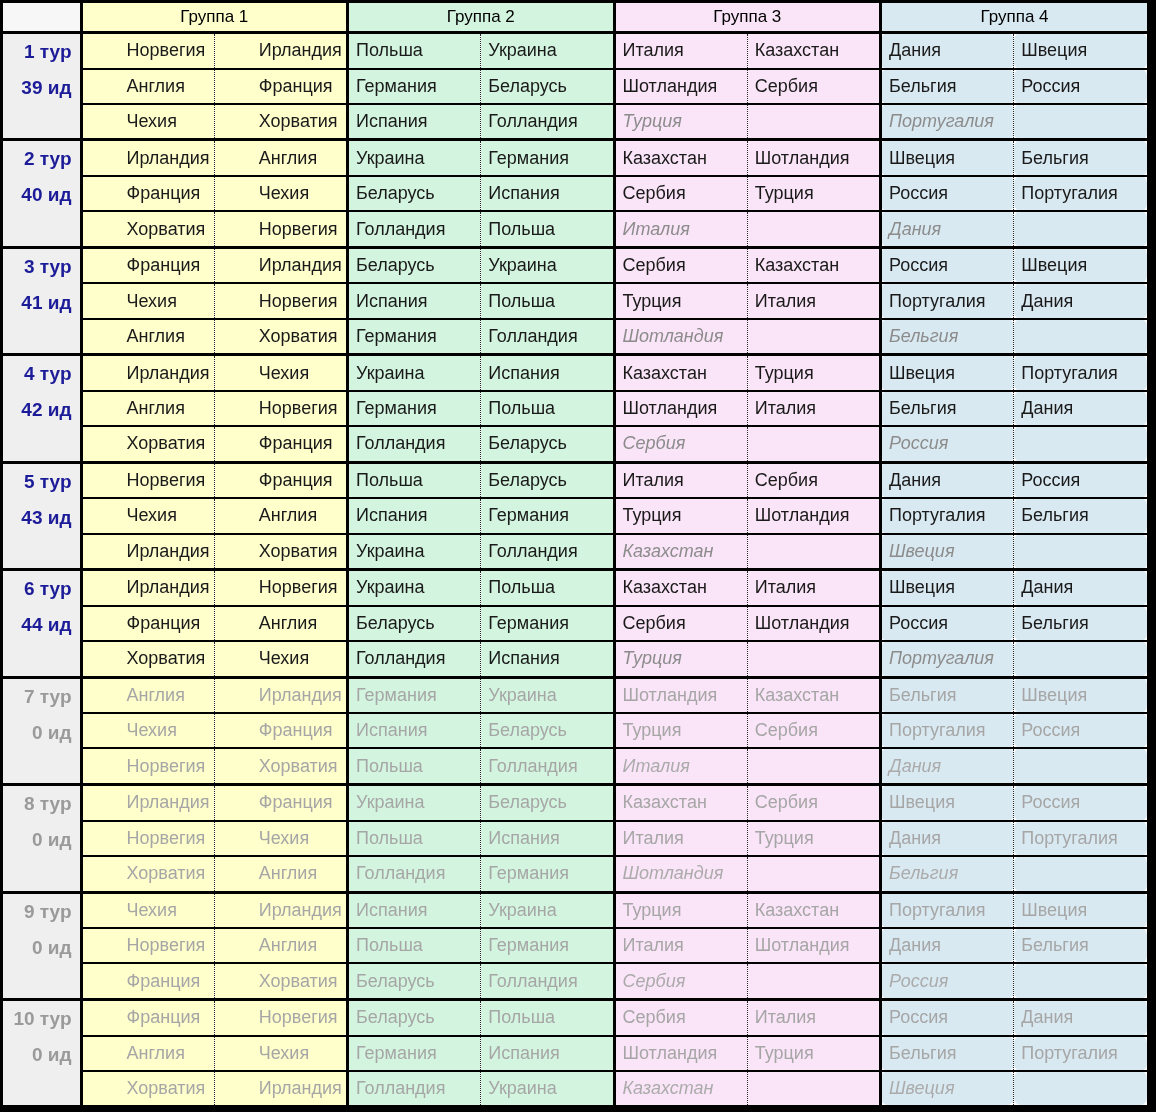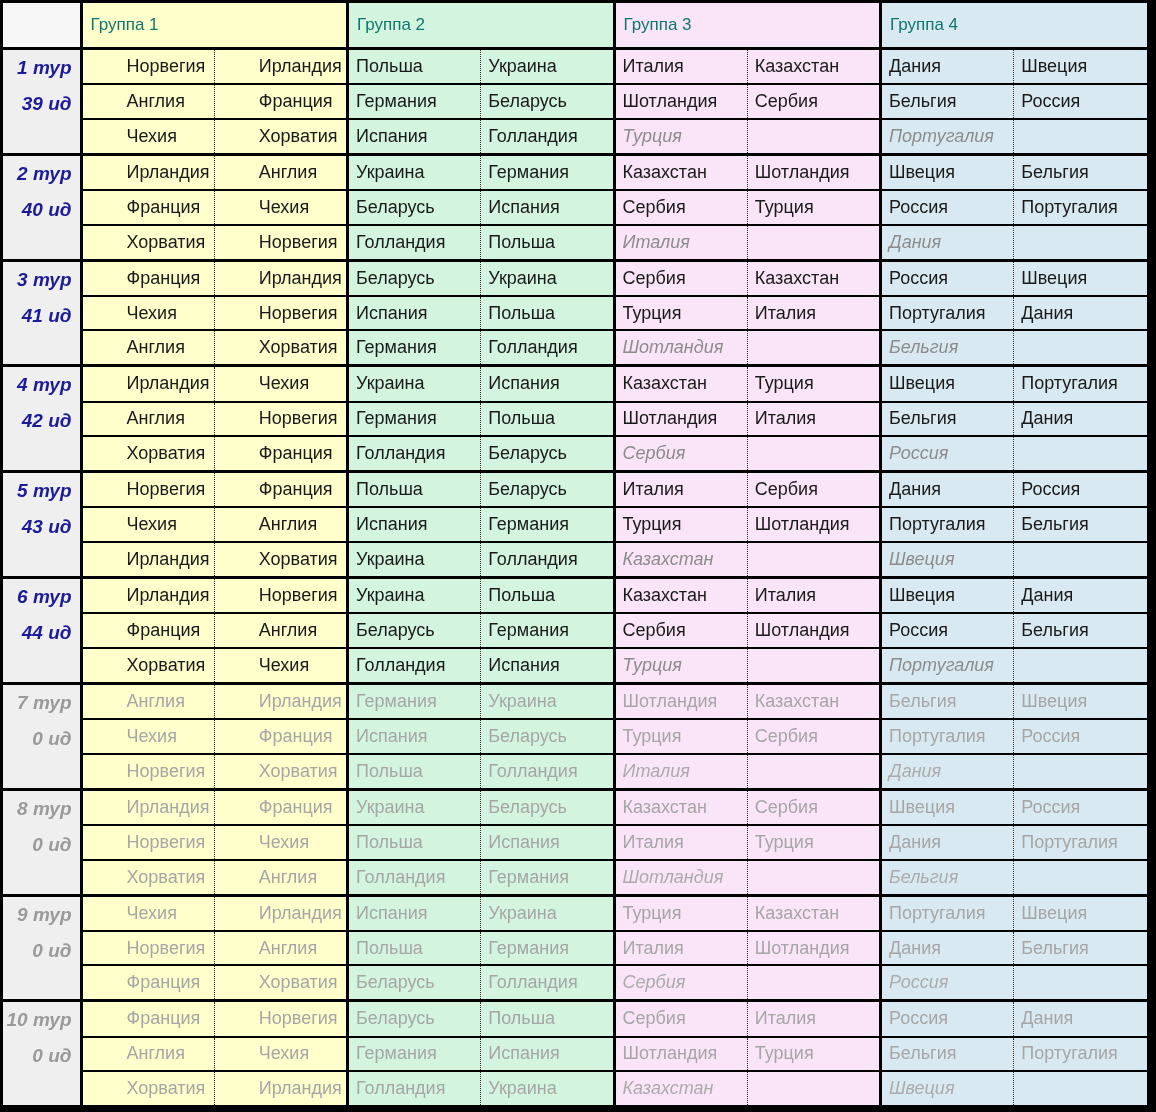--- a/index.html
+++ b/index.html
@@ -9,45 +9,44 @@
     border-right-width:9px;border-bottom-width:7px;
     background:#fff;overflow:hidden;
   }
   table{
     width:100%;height:100%;
     border-collapse:collapse;table-layout:fixed;
     font-family:"Liberation Sans",sans-serif;
   }
   col.c-label{width:78px;}
   th{
-    height:28px;font-size:17px;font-weight:400;color:#0f766e;
-    border-bottom:3px solid var(--border,#000);text-align:left;
-    padding:8px;overflow:hidden;white-space:nowrap;
+    height:28px;font-size:17px;font-weight:400;color:#000000;
+    border-bottom:3px solid var(--border,#000);text-align:center;
+    padding:0;overflow:hidden;white-space:nowrap;
   }
   th.corner{background:var(--corner-bg,#f7f7f7);}
   th.group{border-left:3px solid var(--border,#000);}
   td{
     font-size:18px;color:var(--team-active,#1a1a1a);
     padding:0 4px 0 7px;overflow:hidden;white-space:nowrap;
     border-top:2px solid var(--border,#000);
   }
   td.g1{background:var(--g1,#FFFFCC);padding-left:44px;}
   td.g2{background:var(--g2,#D3F5DF);}
   td.g3{background:var(--g3,#FAE4F7);}
-  td.g4{background:var(--g4,#D9E9F1);}
+  td.g4{background:var(--g4,#D9E9F1);border-radius:7px;}
   td.pair2{border-left:1px dotted #222;}
   td.group-start{border-left:3px solid var(--border,#000);}
   tr.round-start td{border-top:3px solid var(--border,#000);}
   td.label{
     background:var(--label-bg,#efefef);
     text-align:right;padding:0 8px 0 2px;
     font-weight:700;font-size:19px;
     color:var(--round-active,#1c1c99);
     vertical-align:top;
-    font-style:italic;
   }
   td.label div{height:36px;line-height:36px;}
   tr.inactive td{color:var(--team-inactive,#a6a6a6);}
   tr.inactive td.label{color:var(--round-inactive,#9a9a9a);}
   td.bye{font-style:italic;color:var(--bye-active,#8c8c8c);}
   tr.inactive td.bye{color:var(--bye-inactive,#ababab);}
 </style>
 </head>
 <body>
 

